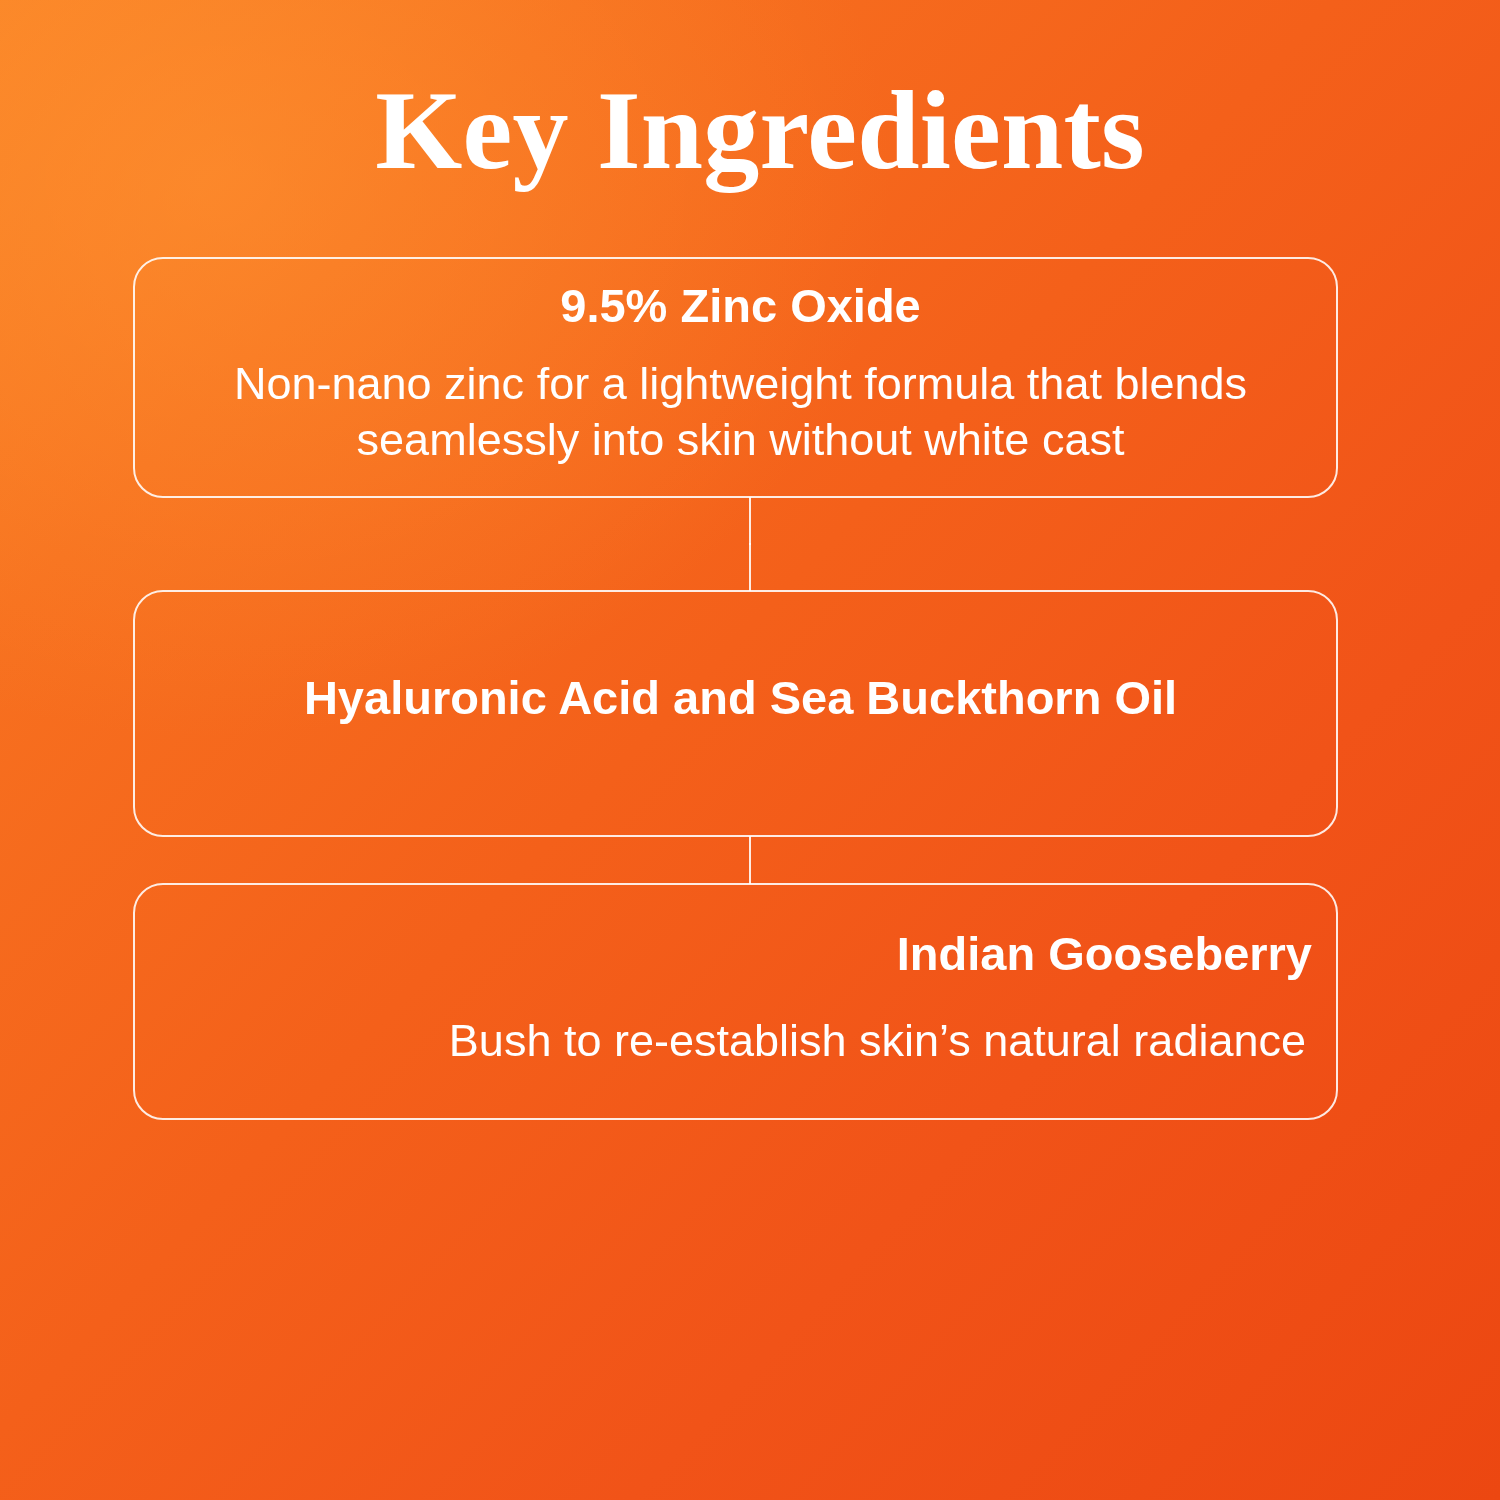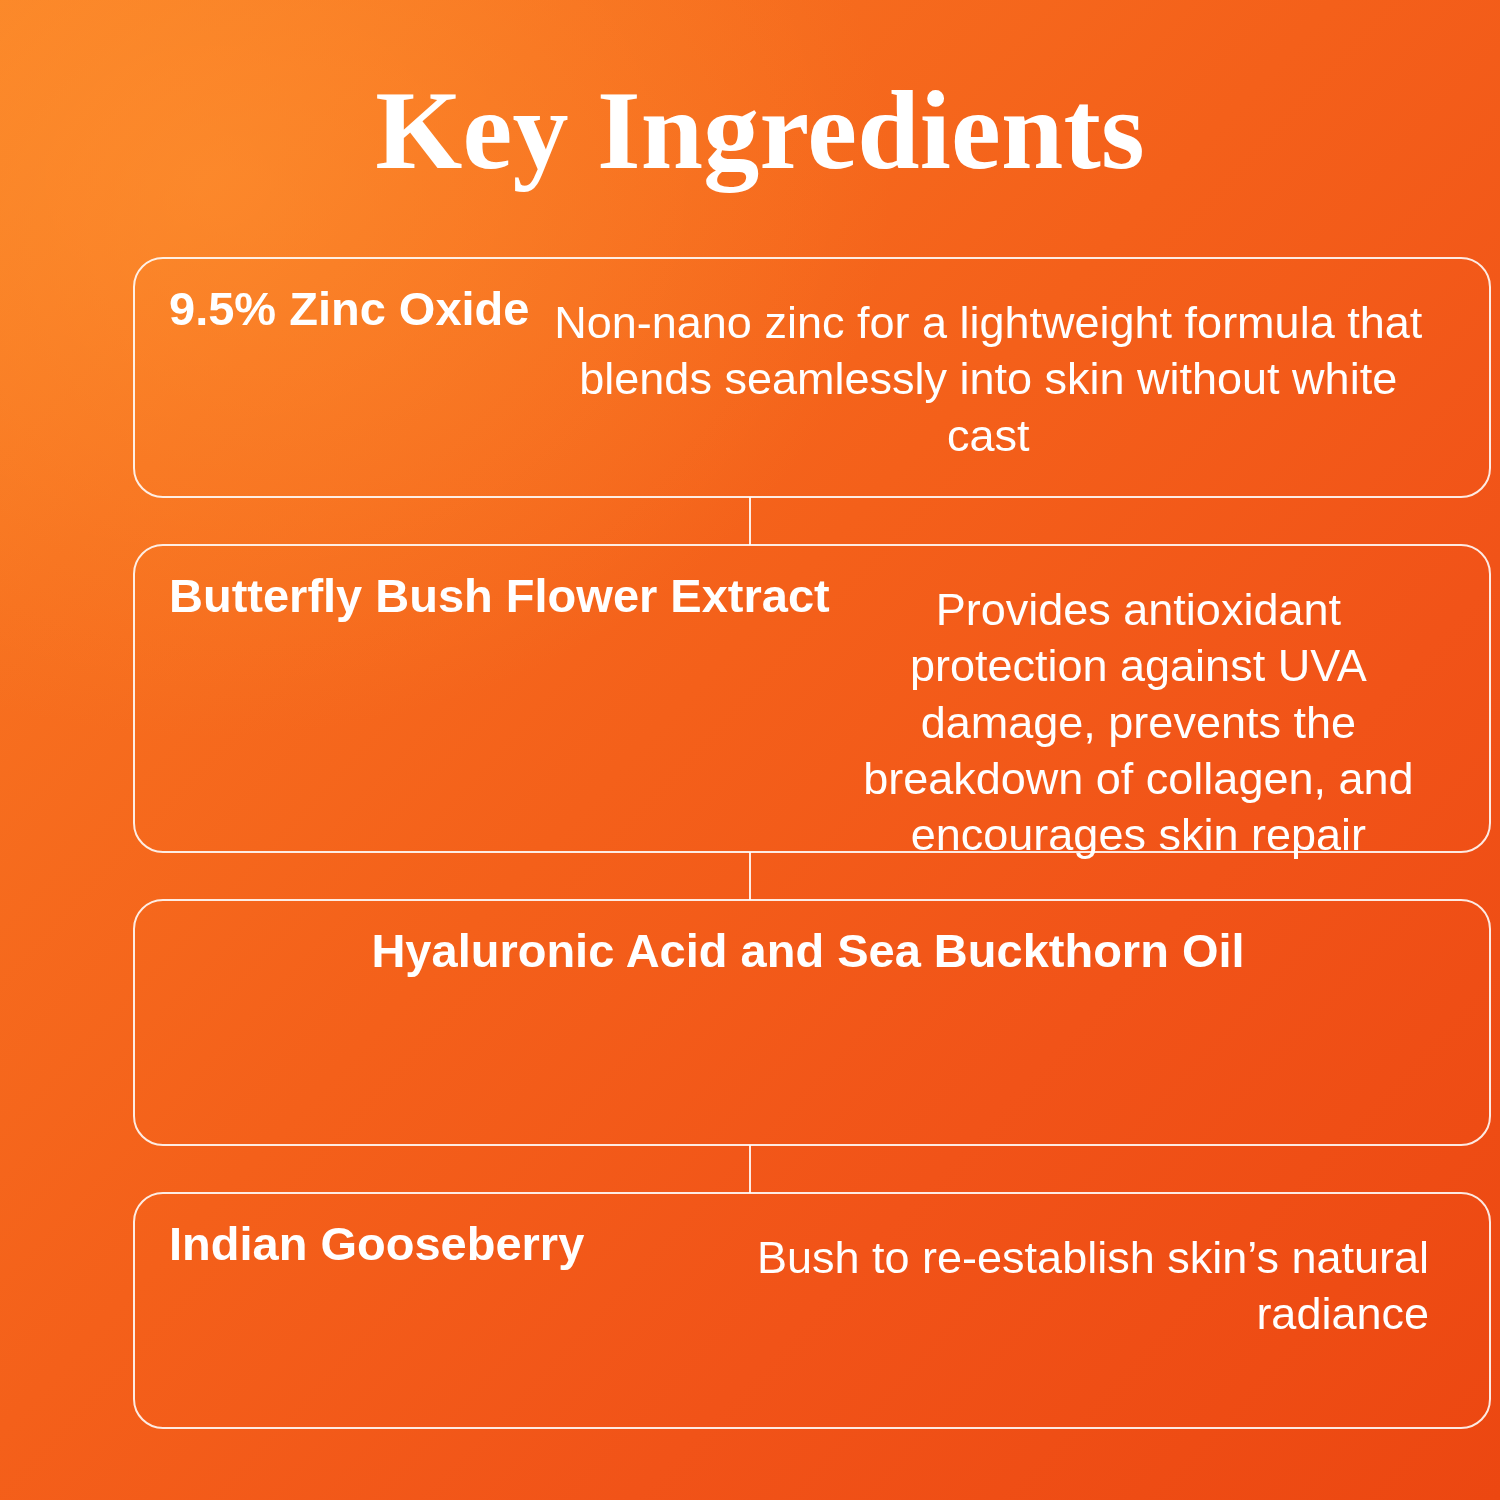--- a/index.html
+++ b/index.html
@@ -49,28 +49,28 @@
   .cards {
     position: absolute;
     left: 133px;
     top: 257px;
     width: 1205px;
   }
 
   .card {
     position: relative;
     box-sizing: border-box;
-    width: 1358px;
+    width: 1205px;
     border: 2px solid rgba(255,255,255,0.88);
     border-radius: 30px;
     background: transparent;
     text-align: center;
-    padding: 24px 42px 30px 34px;
+    padding: 24px 24px 30px 34px;
     display: flex;
-    flex-direction: row;
+    flex-direction: column;
     justify-content: center;
   }
 
   
   .card-1 { height: 241px; }
   .card-2 { height: 309px; }
   .card-3 { height: 247px; }
   .card-4 { height: 237px; text-align: right; }
 
   
@@ -98,21 +98,21 @@
     margin: 0 0 26px 0;
     white-space: nowrap;
   }
 
   .card-body {
     font-family: "Liberation Sans", sans-serif;
     font-weight: 400;
     font-size: 45px;
     line-height: 1.25;
     color: #FFFFFF;
-    margin: 12px;
+    margin: 0;
     padding: 0 6px;
   }
 
   .card-2 .card-heading { margin-bottom: 24px; }
   .card-4 .card-heading { margin-bottom: 34px; }
   .card-1 .card-heading { margin-bottom: 24px; }
 </style>
 </head>
 <body>
 
@@ -124,24 +124,20 @@
 
   <div class="cards">
 
     <div class="card card-1">
       <div class="card-heading">9.5% Zinc Oxide</div>
       <div class="card-body">Non-nano zinc for a lightweight formula that blends seamlessly into skin without white cast</div>
     </div>
 
     <div class="connector"></div>
 
-    <div class="card card-2">
-      <div class="card-heading">Butterfly Bush Flower Extract</div>
-      <div class="card-body">Provides antioxidant protection against UVA damage, prevents the breakdown of collagen, and encourages skin repair</div>
-    </div>
 
     <div class="connector"></div>
 
     <div class="card card-3">
       <div class="card-heading">Hyaluronic Acid and Sea Buckthorn Oil</div>
     </div>
 
     <div class="connector"></div>
 
     <div class="card card-4">

